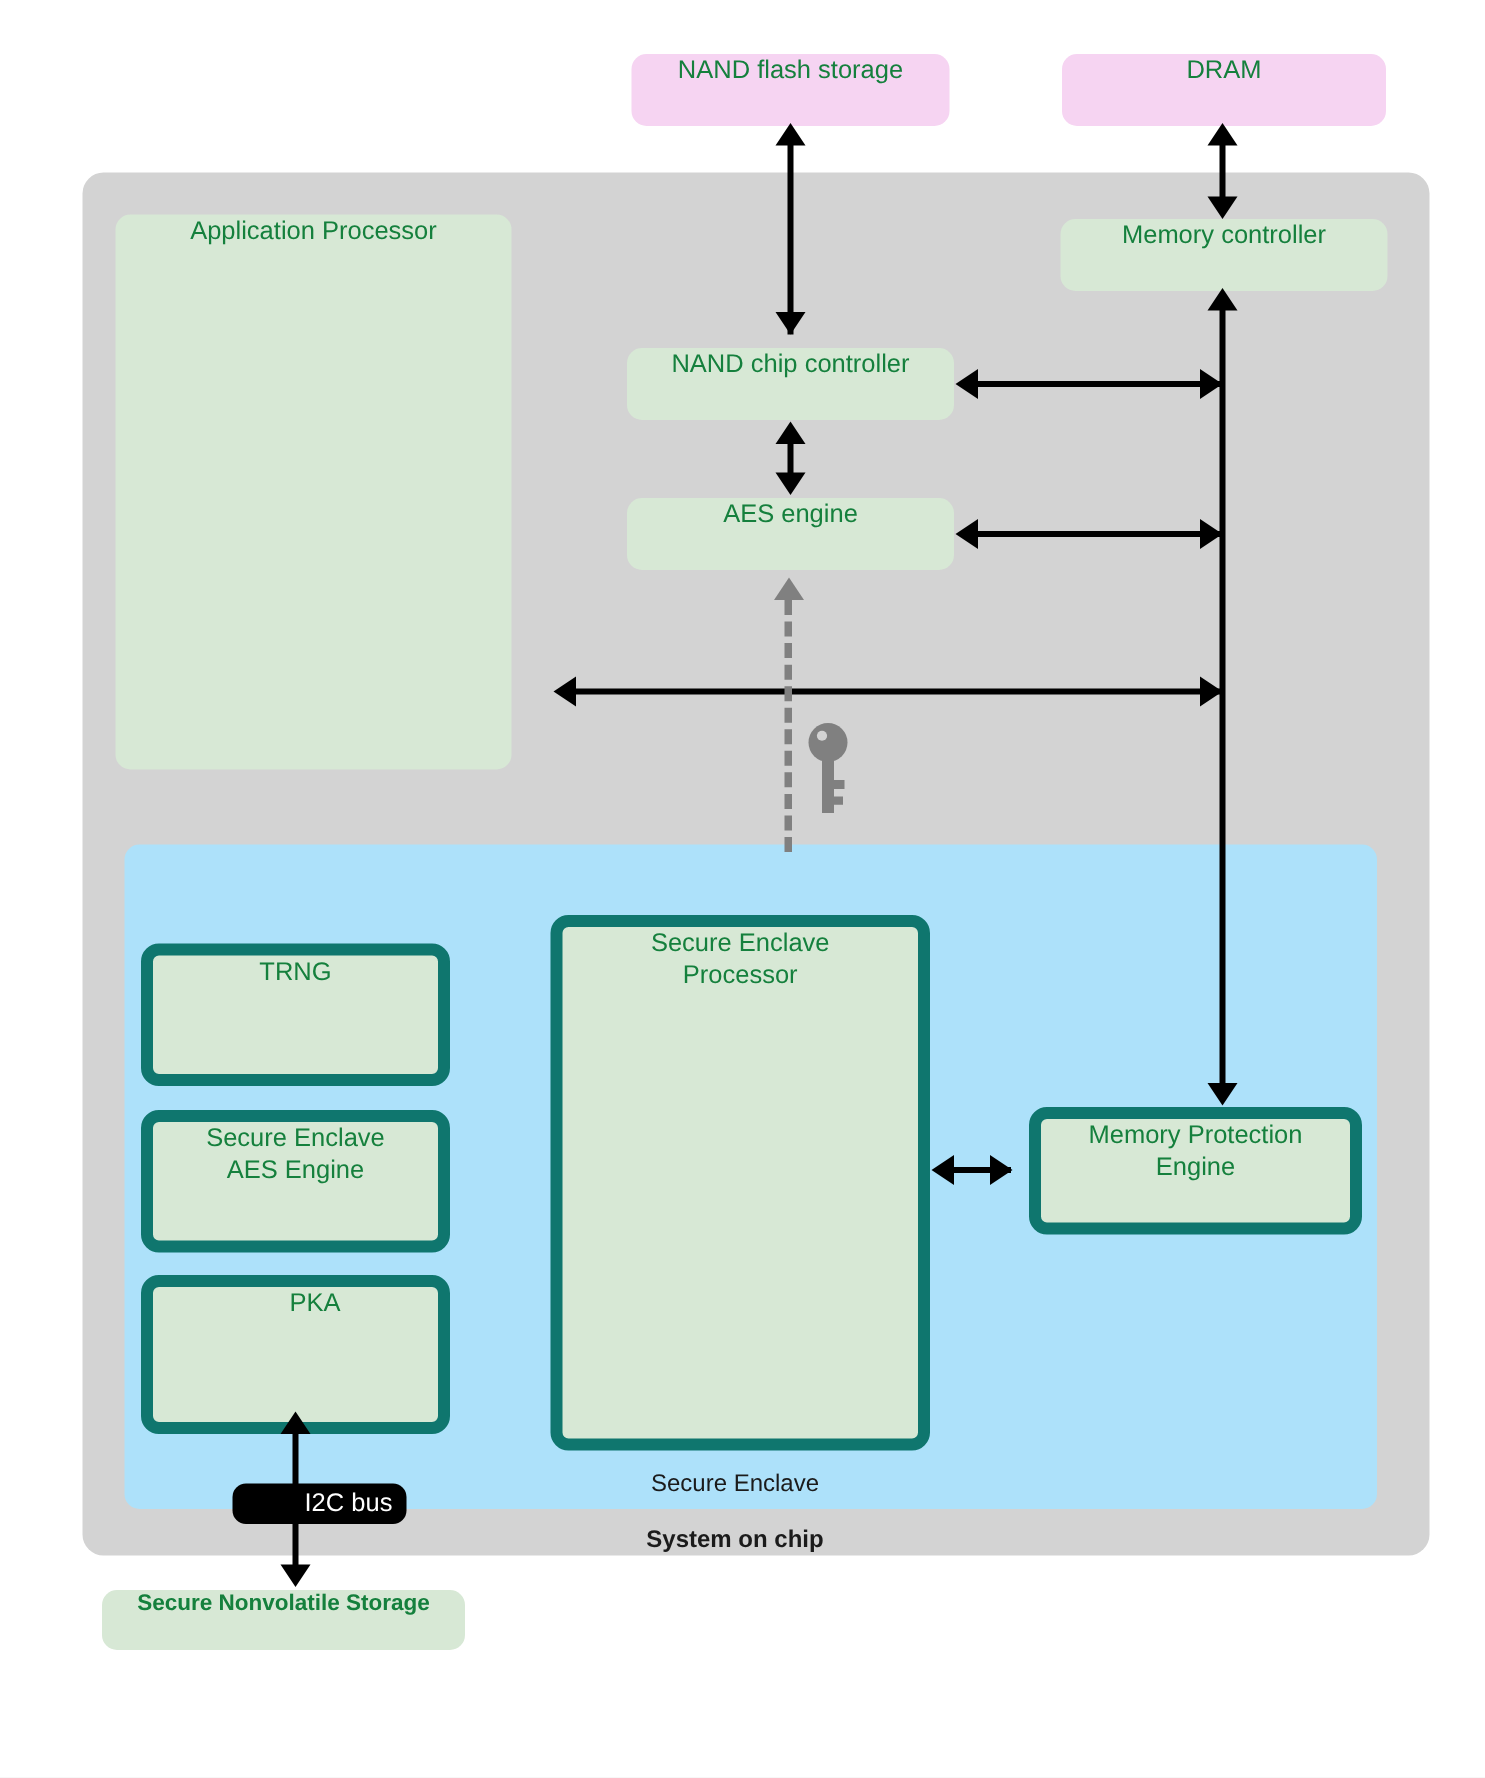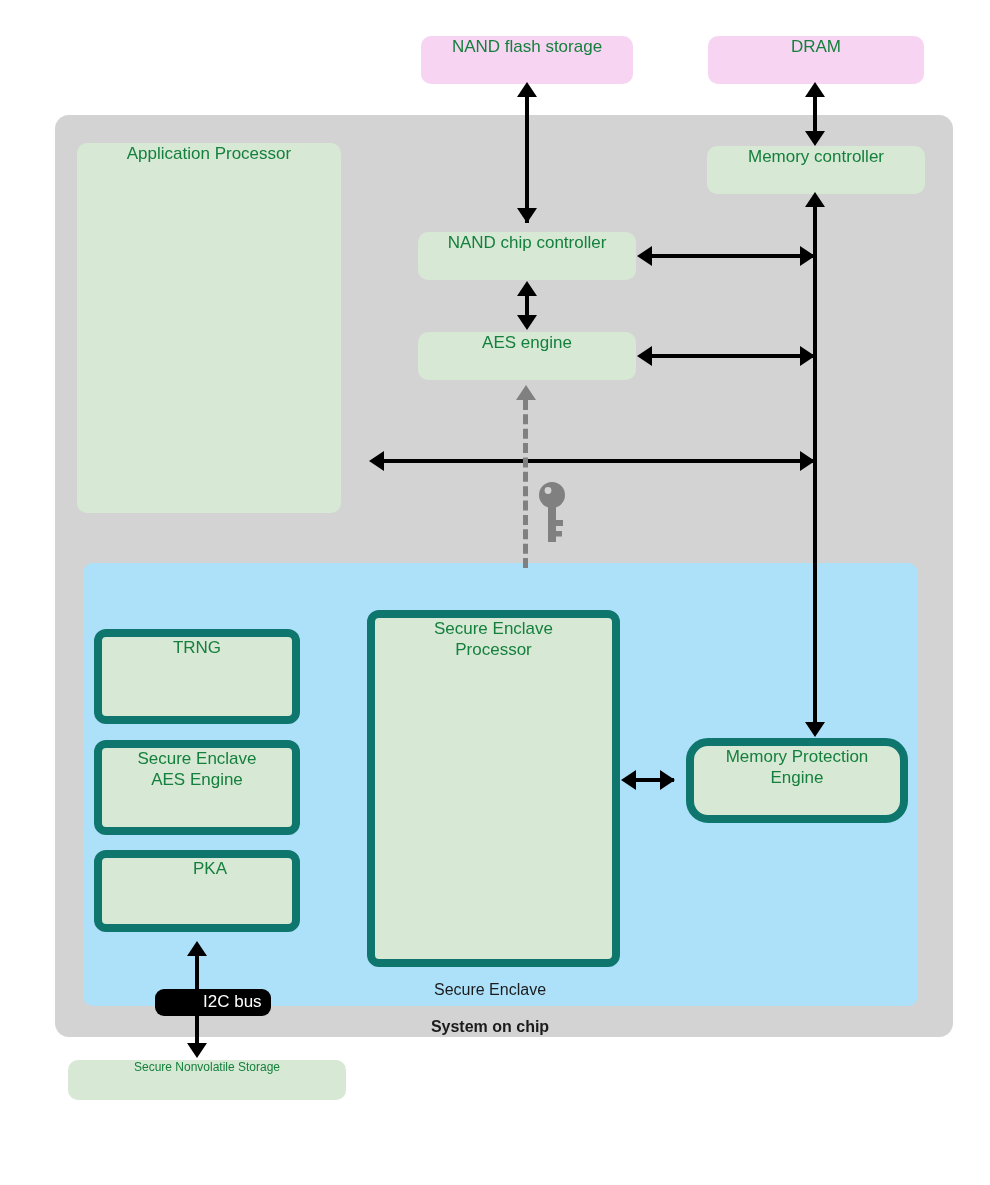--- a/index.html
+++ b/index.html
@@ -176,35 +176,35 @@
 
   <div class="box green-outlined" style="left:94px; top:629px; width:206px; height:95px;">
     <span>TRNG</span>
   </div>
 
   <div class="box green-outlined" style="left:94px; top:740px; width:206px; height:95px;">
     <span>Secure Enclave
 AES Engine</span>
   </div>
 
-  <div class="box green-outlined" style="left:94px; top:850px; width:206px; height:82px;padding-left:26px;">
+  <div class="box green-outlined" style="left:94px; top:850px; width:206px; height:106px;padding-left:26px;">
     <span>PKA</span>
   </div>
 
   <div class="box green-outlined" style="left:367px; top:610px; width:253px; height:357px;">
     <span>Secure Enclave
 Processor</span>
   </div>
 
-  <div class="box green-outlined" style="left:686px; top:738px; width:222px; height:85px;border-radius:22px;">
+  <div class="box green-outlined" style="left:686px; top:738px; width:222px; height:85px;">
     <span>Memory Protection
 Engine</span>
   </div>
 
-  <div class="box green" style="left:68px; top:1060px; width:278px; height:40px; font-size:12px;">
+  <div class="box green" style="left:68px; top:1060px; width:242px; height:40px; font-size:15px;font-weight:bold;">
     <span>Secure Nonvolatile Storage</span>
   </div>
 
   <div class="ln ln-v" style="left:525px; top:95px; height:128px;"></div>
   <div class="ah ah-up" style="left:517px; top:82px;"></div>
   <div class="ah ah-down" style="left:517px; top:208px;"></div>
 
   <div class="ln ln-v" style="left:813px; top:95px; height:42px;"></div>
   <div class="ah ah-up" style="left:805px; top:82px;"></div>
   <div class="ah ah-down" style="left:805px; top:131px;"></div>

